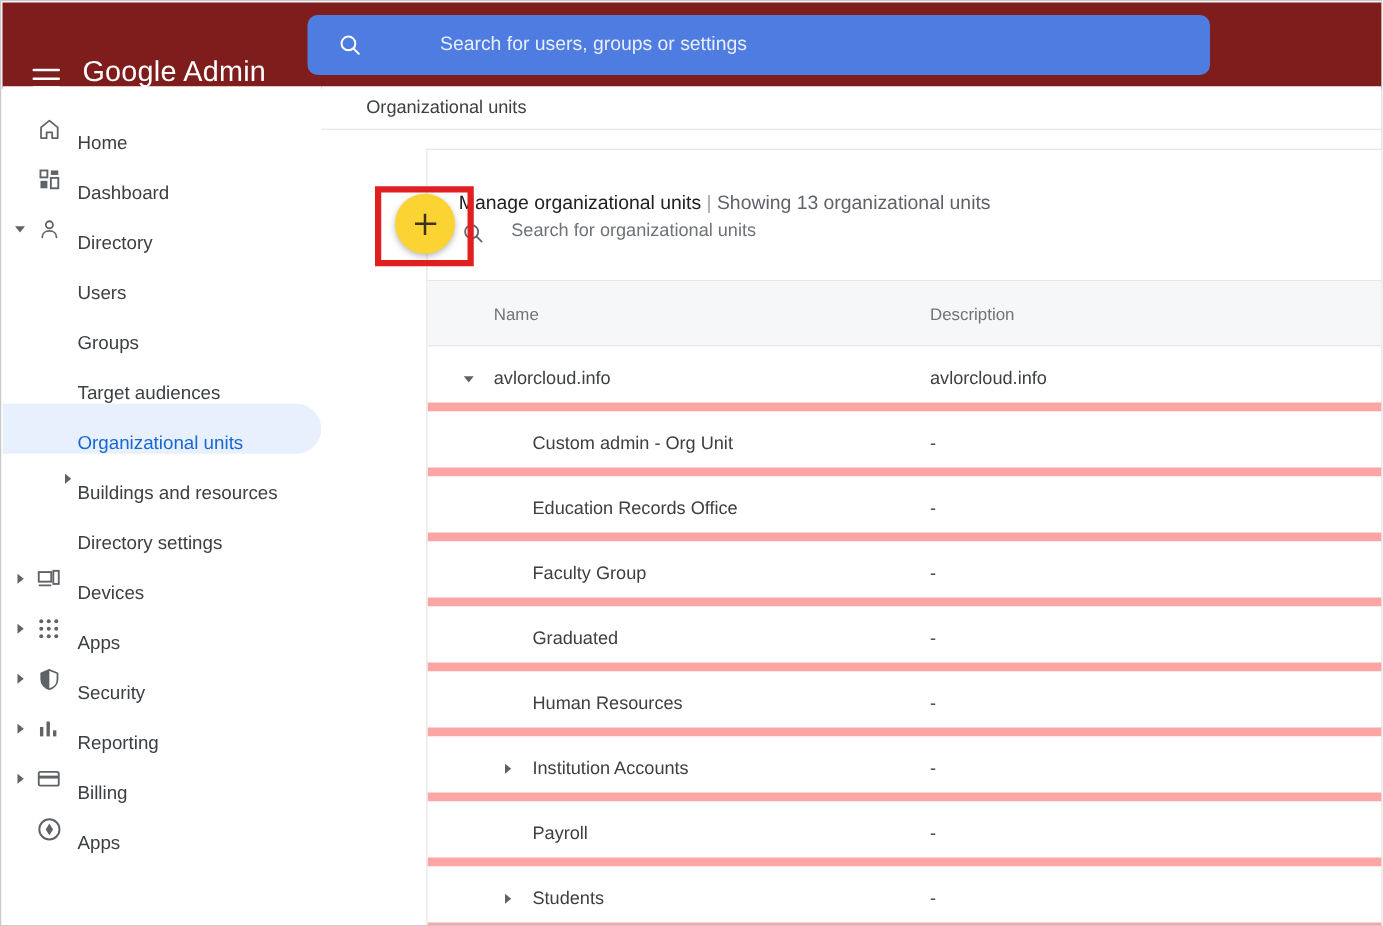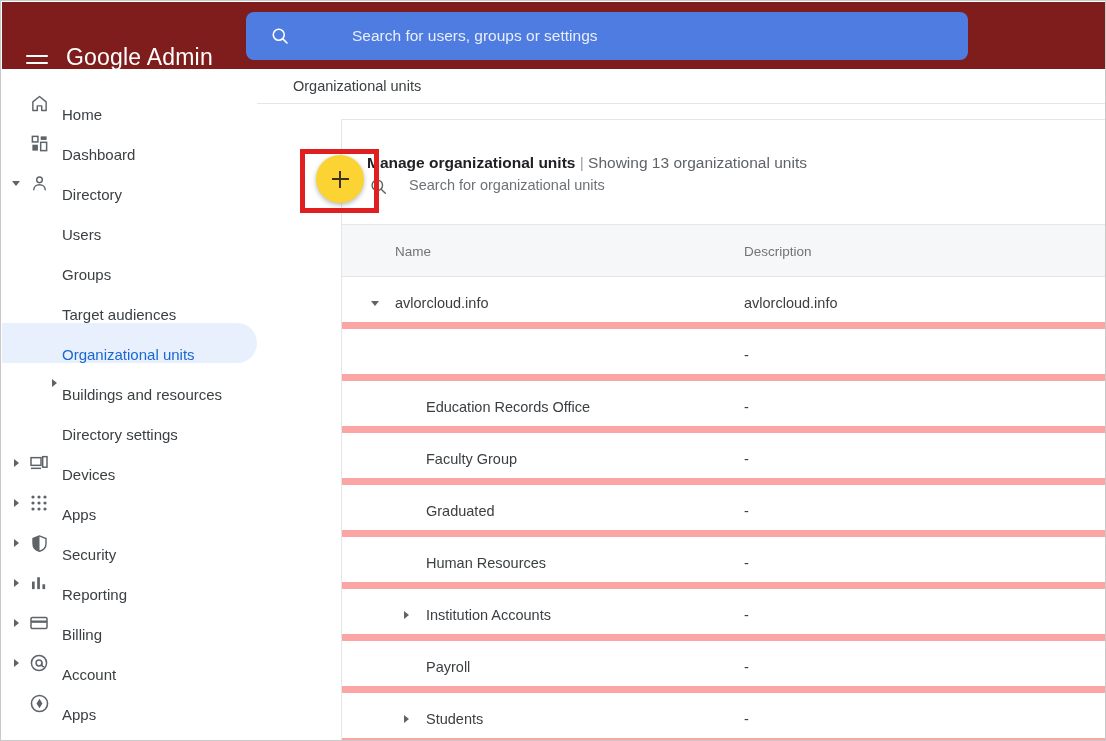--- a/index.html
+++ b/index.html
@@ -121,21 +121,21 @@
     width: 765px; height: 622px;
     background: #ffffff;
     border: 1px solid #e4e6e9;
     border-right: none;
     overflow: hidden;
   }
   .card-title {
     position: absolute; left: 25px; top: 34px;
     font-size: 15.5px; white-space: nowrap;
   }
-  .card-title .strong { color: #202124; font-weight: bold; }
+  .card-title .strong { color: #202124; font-weight: normal; }
   .card-title .sep { color: #9aa0a6; font-weight: normal; }
   .card-title .sub { color: #5f6368; font-weight: normal; }
 
   .ou-search {
     position: absolute; left: 0; top: 57px;
     width: 765px; height: 48px;
     display: flex; align-items: flex-start;
     border-bottom: 1px solid #e4e6e9;
     cursor: text;
   }
@@ -366,33 +366,20 @@
         </span>
       <span class="navicon">
         <svg width="20" height="20" viewBox="0 0 24 24">
           <rect x="2.4" y="5.4" width="19.2" height="13.2" rx="1.6" fill="none" stroke="#5f6368" stroke-width="1.8"></rect>
           <rect x="2.4" y="9" width="19.2" height="2.8" fill="#5f6368"></rect>
         </svg>
       </span>
       <span class="navlabel">Billing</span>
     </div>
 
-    <div class="nav-item">
-      <span class="caret">
-          <i class="caret-r"></i>
-        </span>
-      <span class="navicon">
-        <svg width="20" height="20" viewBox="0 0 24 24">
-          <circle cx="12" cy="12" r="9.1" fill="none" stroke="#5f6368" stroke-width="1.8"></circle>
-          <circle cx="12" cy="12" r="3.5" fill="none" stroke="#5f6368" stroke-width="1.8"></circle>
-          <path d="M15.5 12v2.2c0 1.6 1 2.3 2.2 2.3" fill="none" stroke="#5f6368" stroke-width="1.8" stroke-linecap="round"></path>
-        </svg>
-      </span>
-      <span class="navlabel">Account</span>
-    </div>
 
     <div class="nav-item">
       <span class="navicon">
         <svg width="21" height="21" viewBox="0 0 24 24">
           <circle cx="12" cy="12" r="9.2" fill="none" stroke="#5f6368" stroke-width="1.8"></circle>
           <path d="M12 6.6 15.4 12 12 17.4 8.6 12z" fill="#5f6368"></path>
         </svg>
       </span>
       <span class="navlabel">Apps</span>
     </div>
@@ -431,20 +418,21 @@
 
         <div class="trow root">
           <span class="twist">
               <i class="caret-d"></i>
             </span>
           <span class="name">avlorcloud.info</span>
           <span class="desc">avlorcloud.info</span>
         </div>
 
         <div class="trow child">
+          <span class="name">Custom admin - Org Unit</span>
           <span class="desc">-</span>
         </div>
 
         <div class="trow child">
           <span class="name">Education Records Office</span>
           <span class="desc">-</span>
         </div>
 
         <div class="trow child">
           <span class="name">Faculty Group</span>

